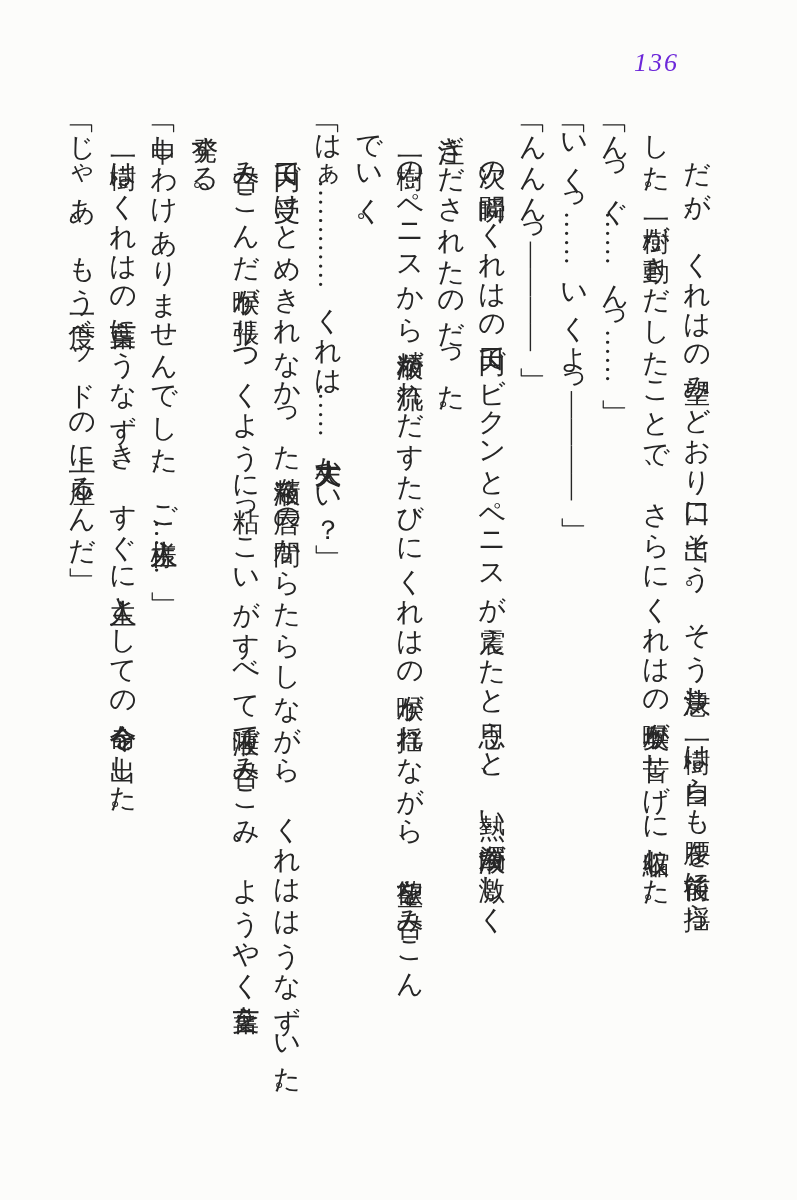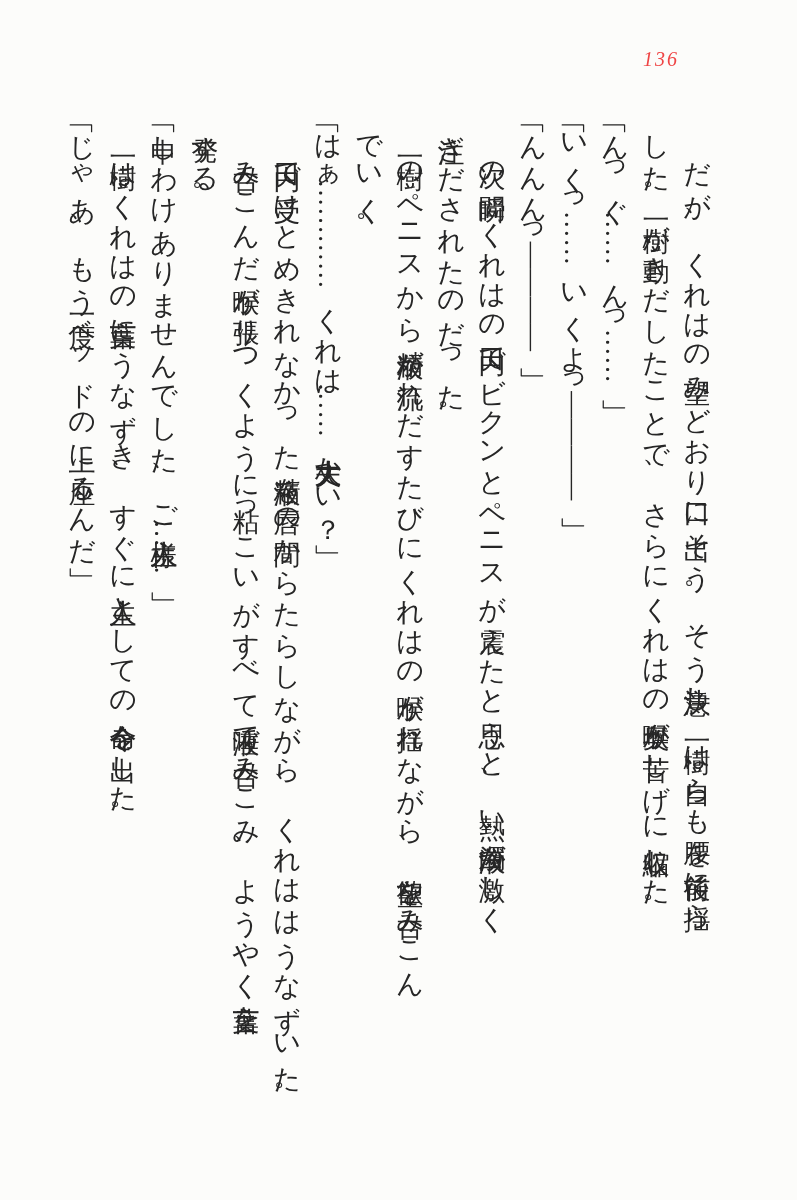--- a/index.html
+++ b/index.html
@@ -17,24 +17,24 @@
     width: 797px;
     height: 1200px;
     background: #fcfcfa;
     font-family: "Liberation Serif", "DejaVu Serif", serif;
     overflow: hidden;
   }
   .page-number {
     position: absolute;
     top: 48px;
     right: 118px;
-    font-size: 20px;
+    font-size: 26px;
     font-style: italic;
     letter-spacing: 2px;
-    color: #ef4444;
+    color: #6d28d9;
   }
   .text-area {
     position: absolute;
     top: 116px;
     right: 80px;
     height: 1036px;
     writing-mode: vertical-rl;
     text-orientation: mixed;
     font-size: 27px;
     color: #262626;

